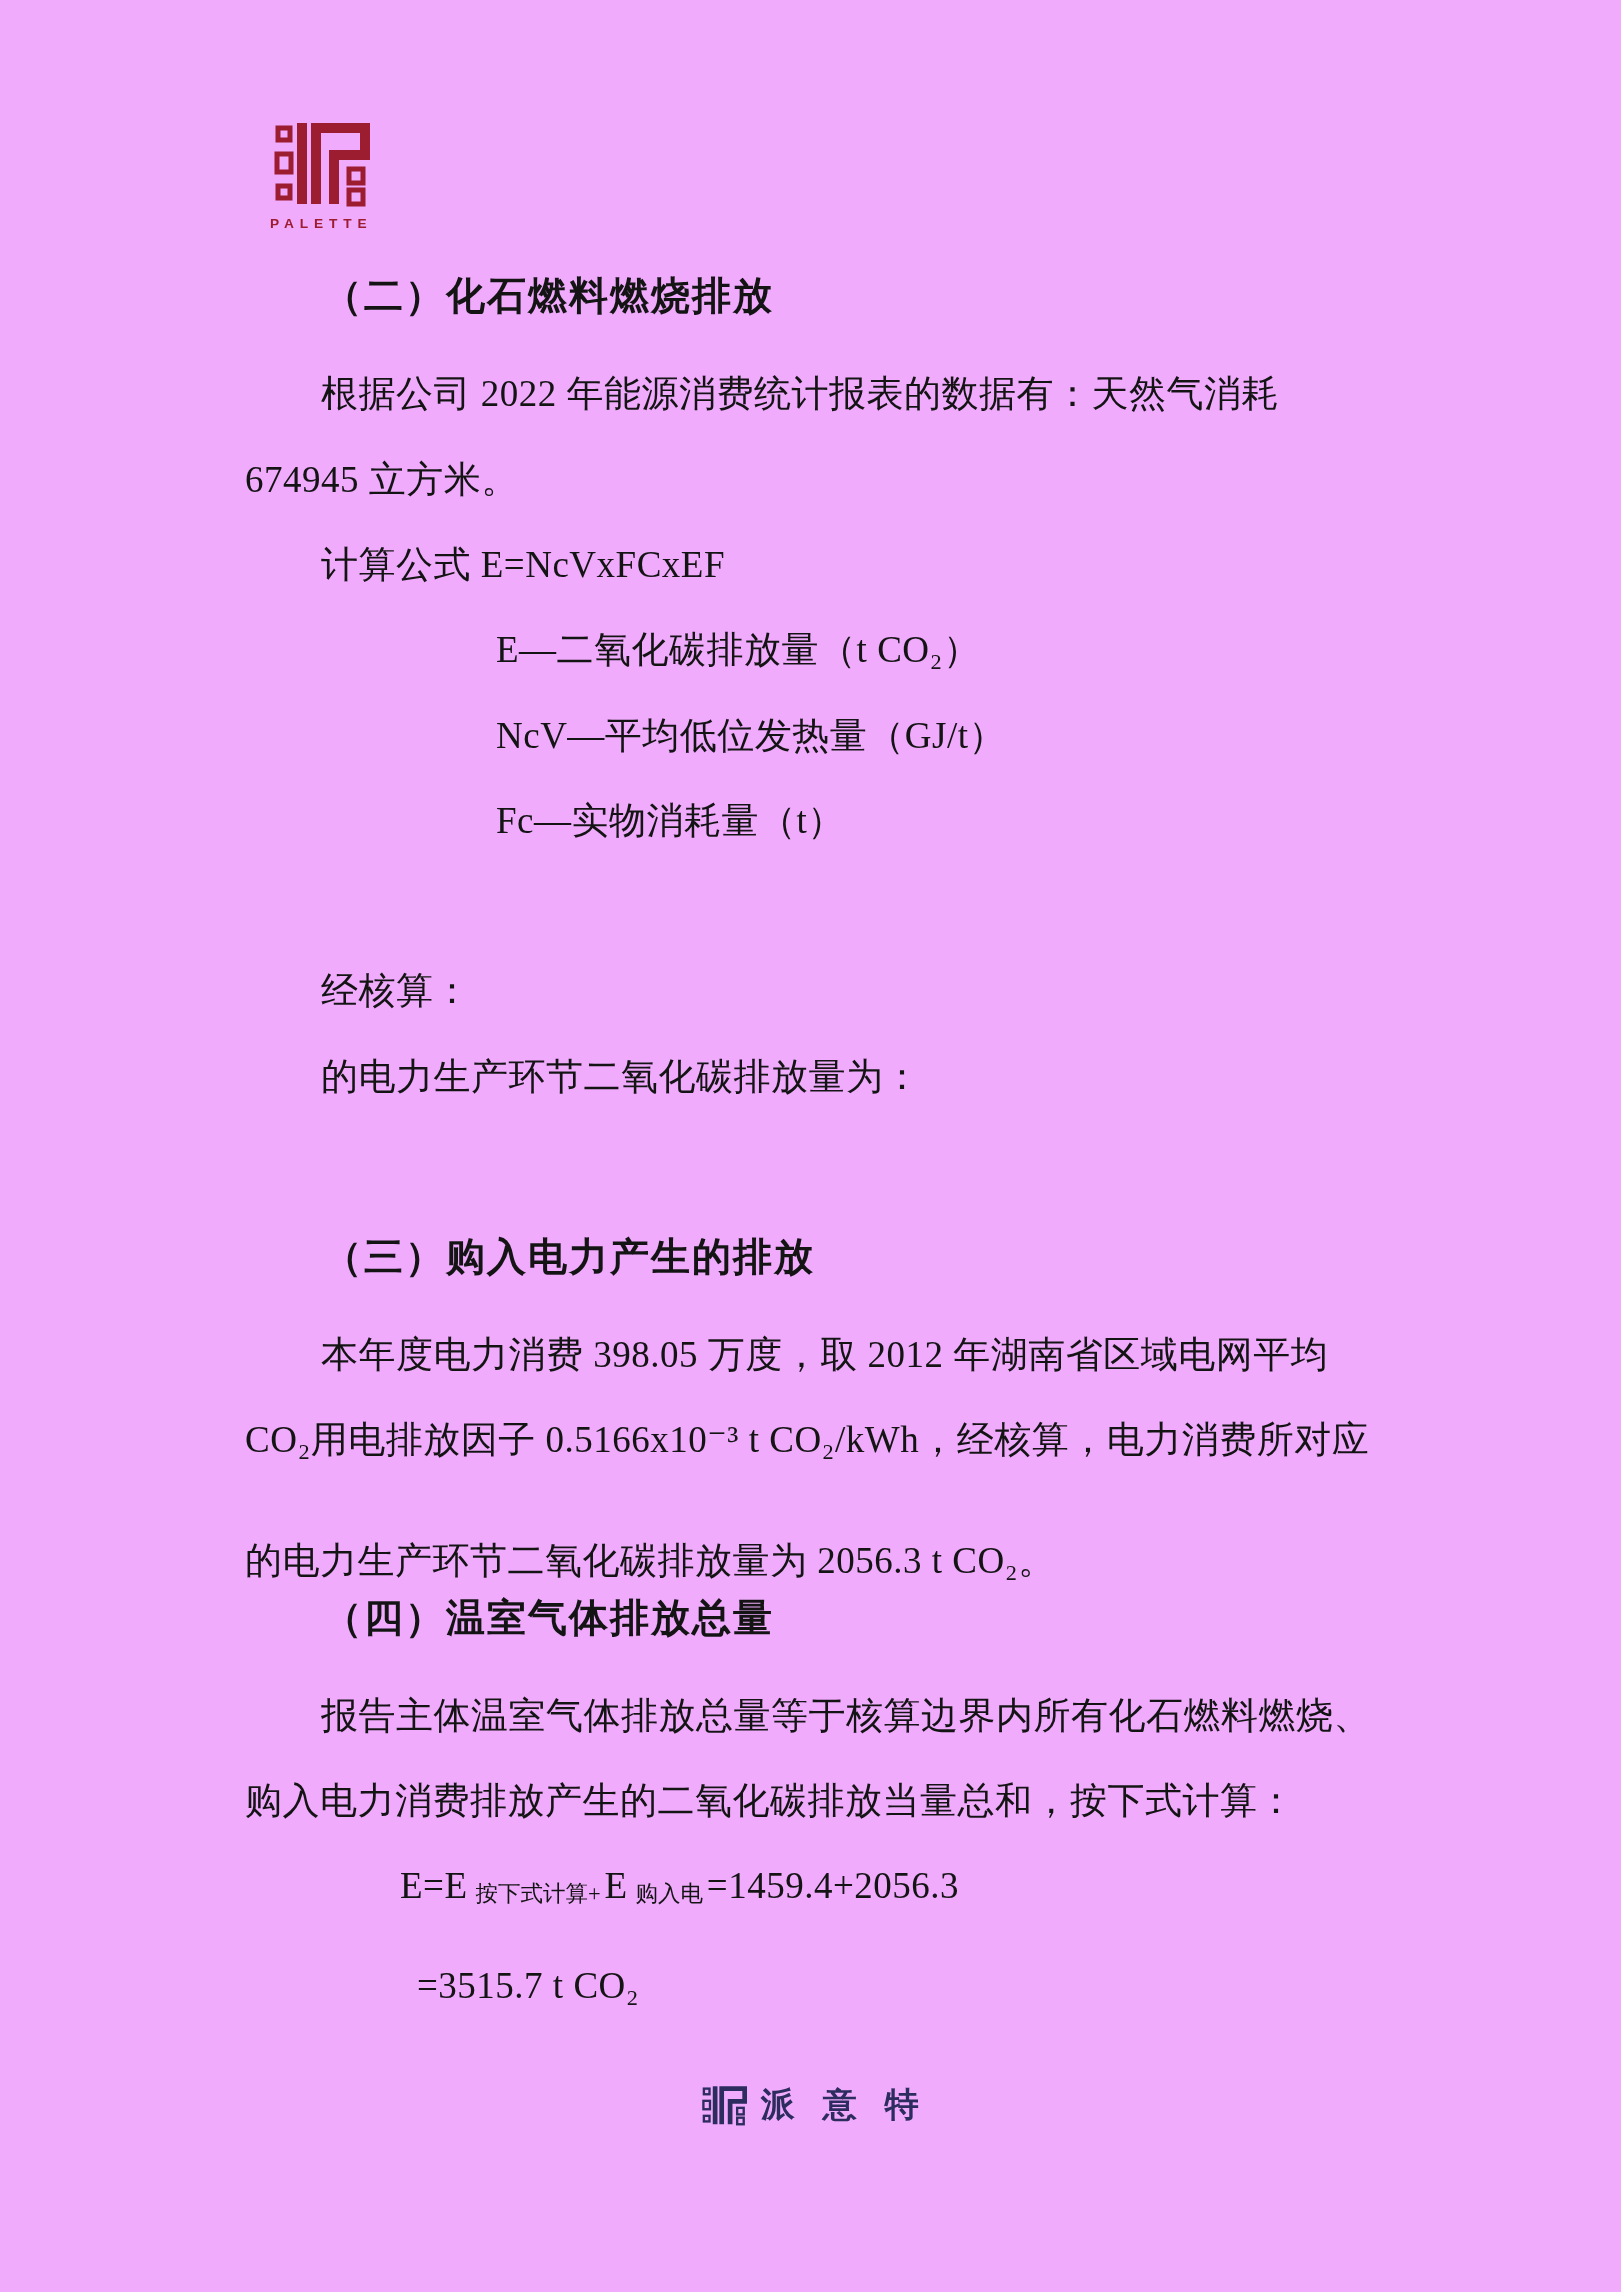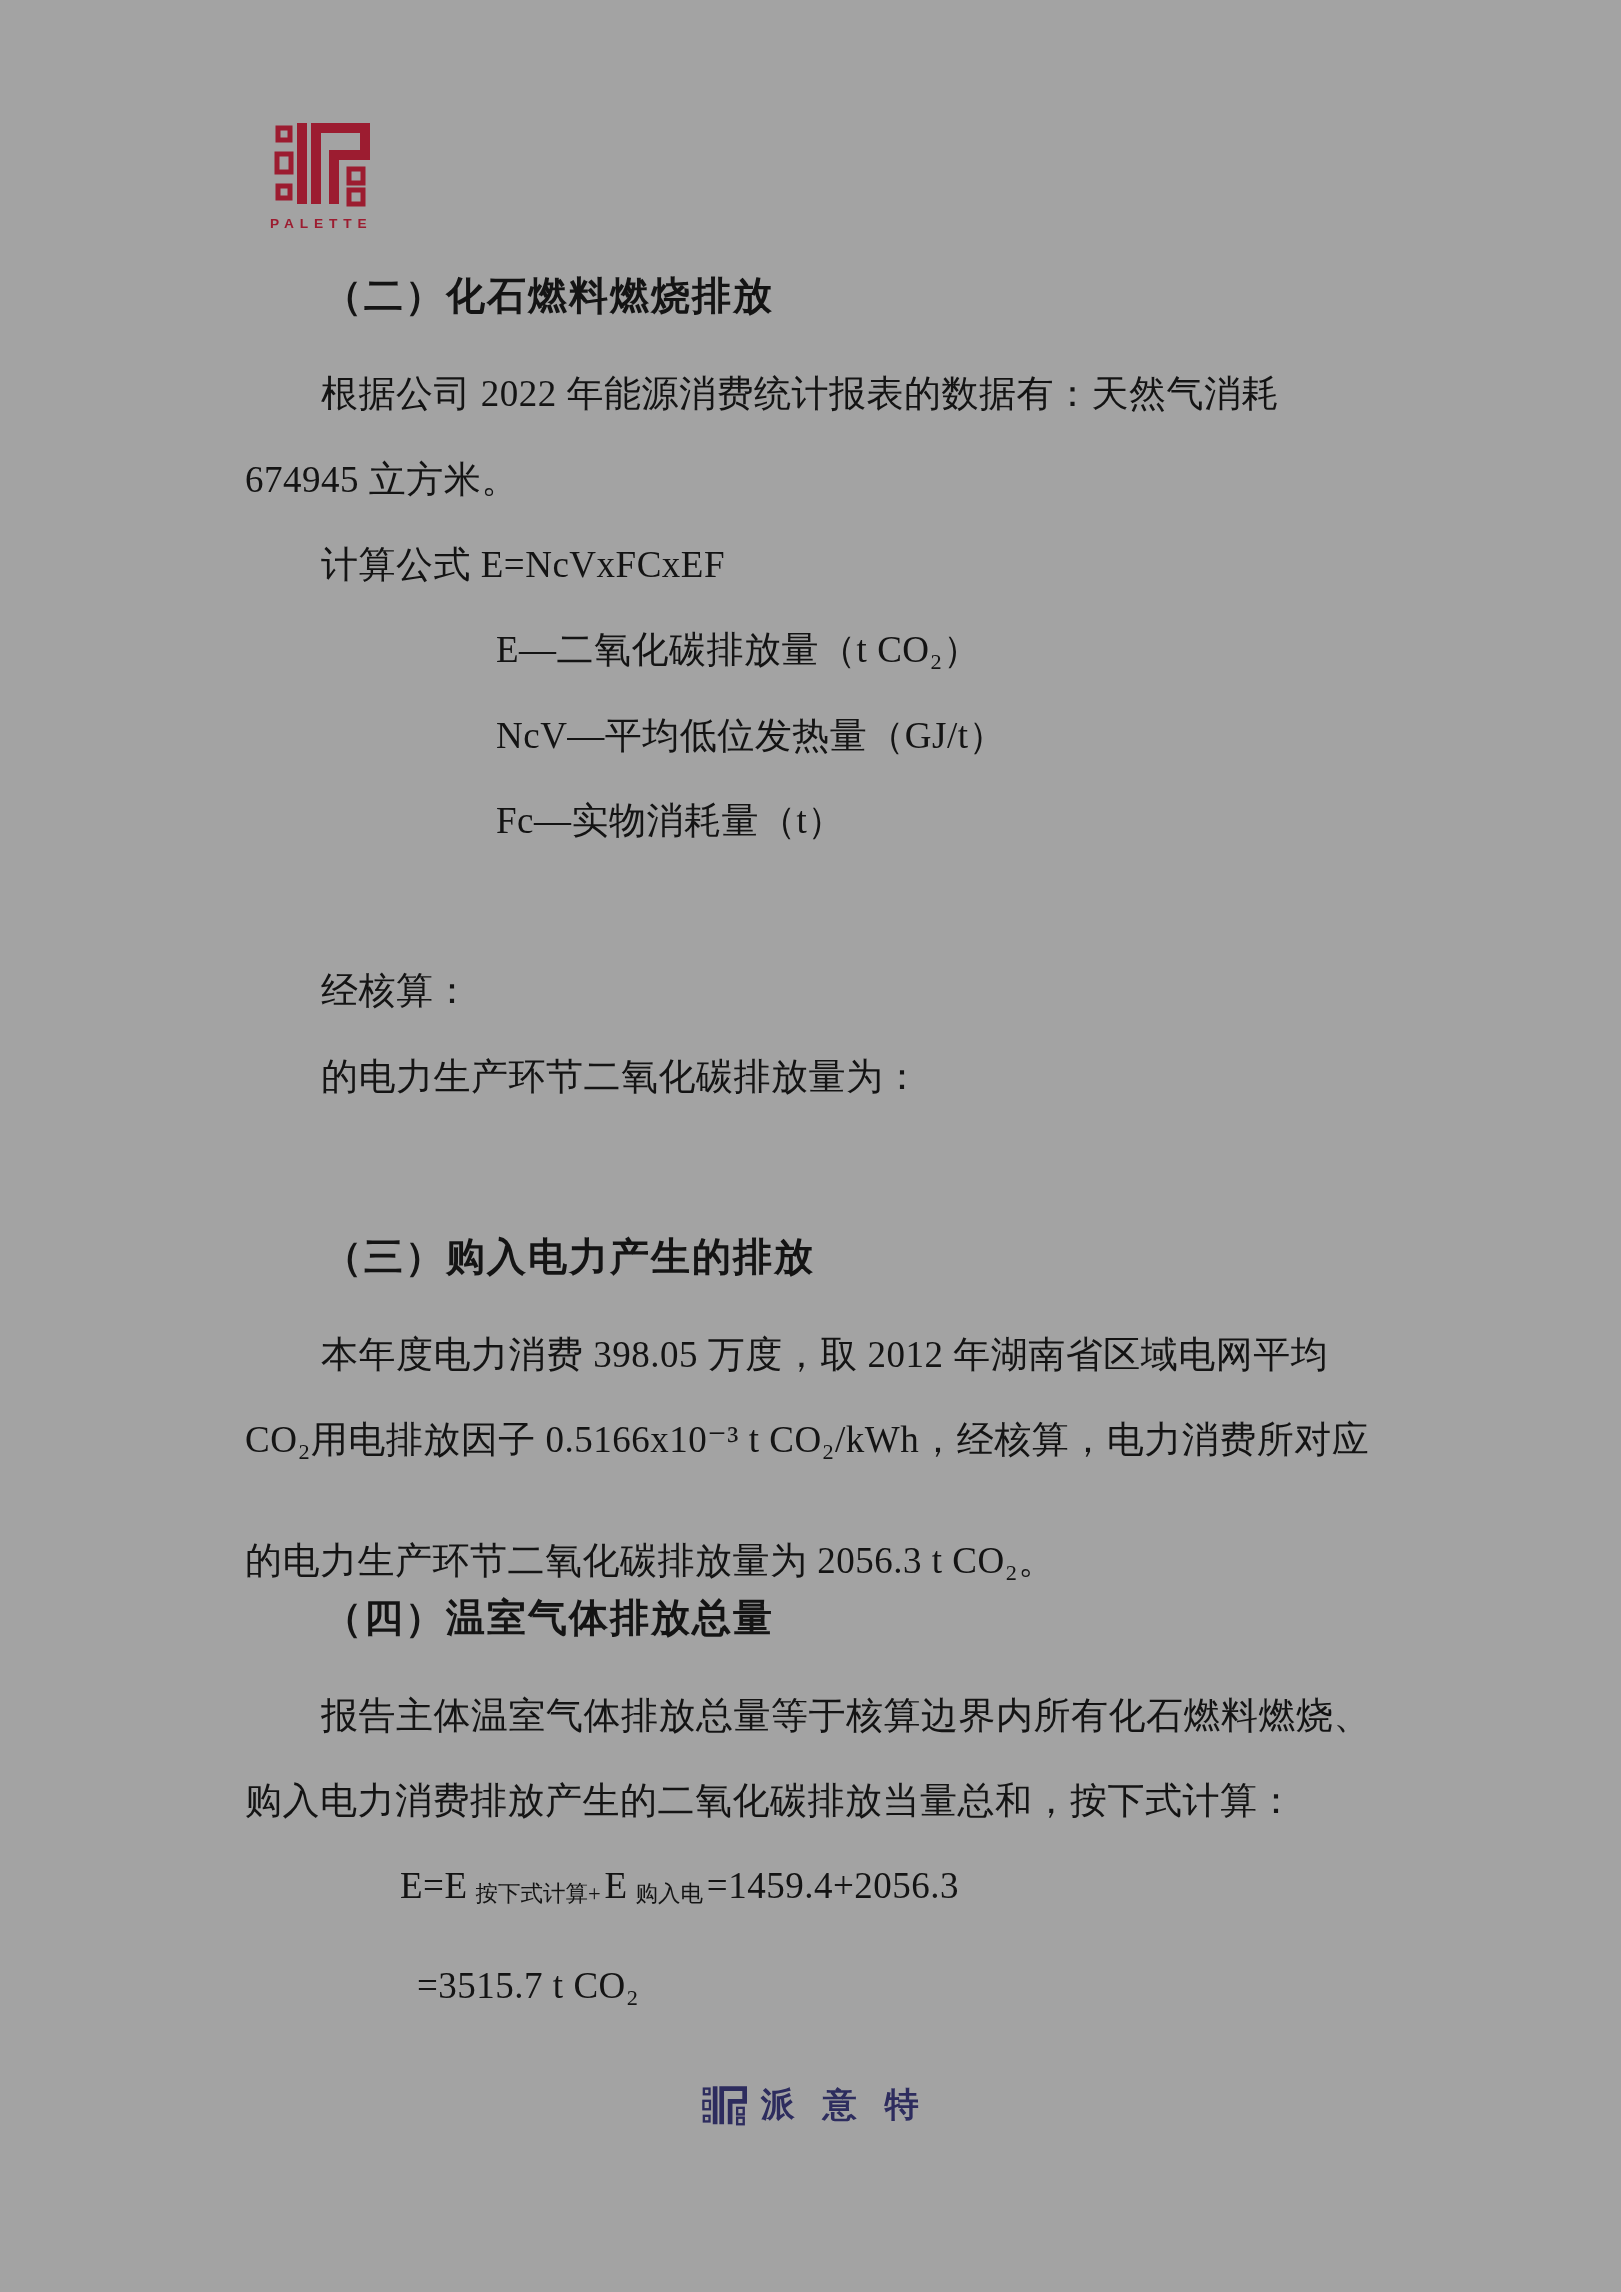--- a/index.html
+++ b/index.html
@@ -1,19 +1,19 @@
 <!DOCTYPE html>
 <html><head>
 <meta charset="utf-8">
 <style>
   html,body{margin:0;padding:0;background:#e8e8e8;}
   .page{
     position:relative;
     width:1621px;height:2293px;
-    background:#a3a3a3;
+    background:#f0abfc;
     overflow:hidden;
     font-family:"Liberation Serif","DejaVu Serif",serif;
     color:#141414;
   }
   .ln{
     position:absolute;
     white-space:nowrap;
     font-size:37px;
     line-height:1.25;
     letter-spacing:0.5px;

